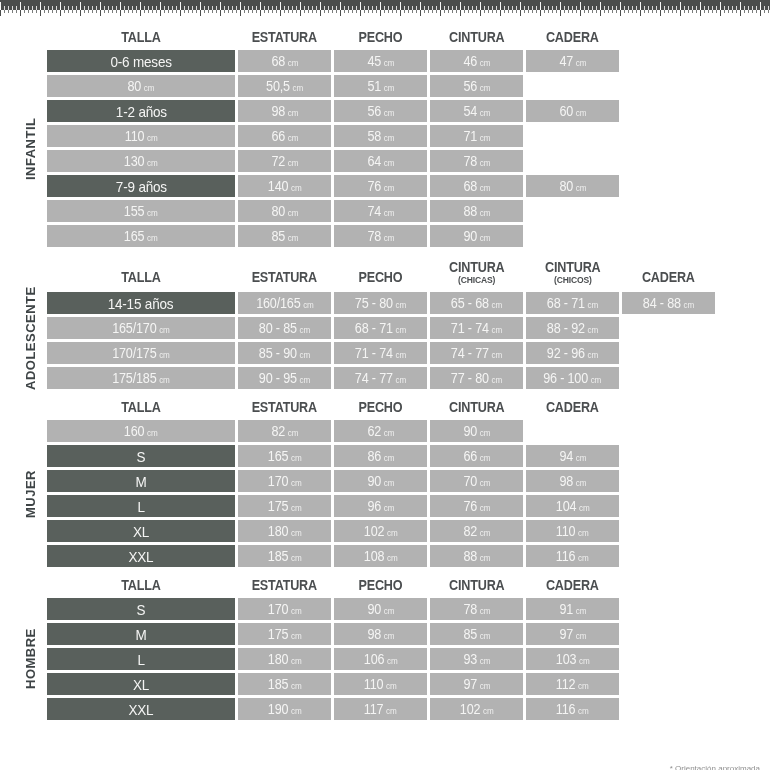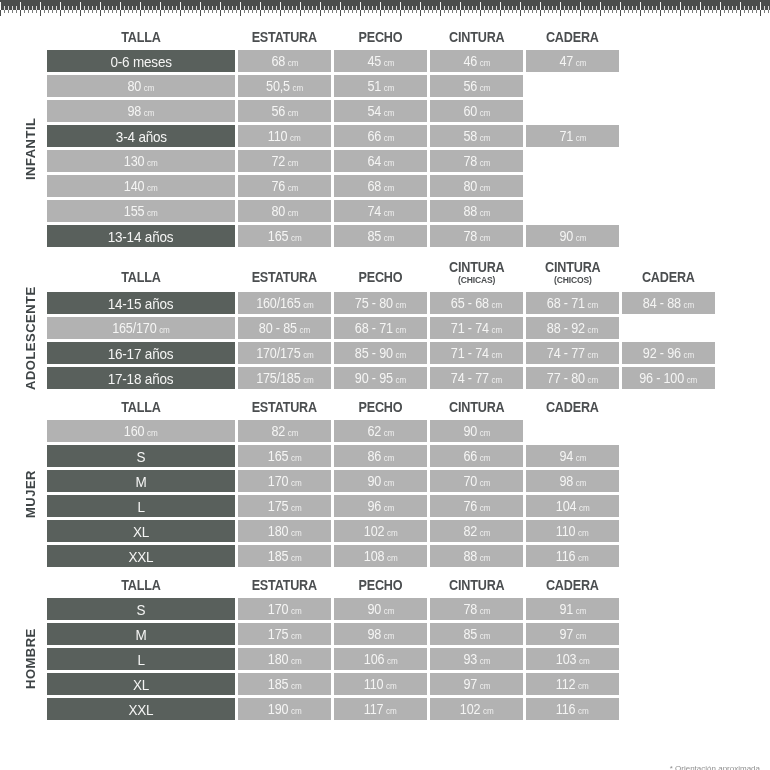--- a/index.html
+++ b/index.html
@@ -141,38 +141,38 @@
         </div>
         <div class="cell val">
           <span class="cx"><span>51</span><span class="cm">cm</span></span>
         </div>
         <div class="cell val">
           <span class="cx"><span>56</span><span class="cm">cm</span></span>
         </div>
       </div>
 
       <div class="row g5">
+        <div class="cell dark">
+          <span class="cx">1-2 años</span>
+        </div>
         <div class="cell val">
           <span class="cx"><span>98</span><span class="cm">cm</span></span>
         </div>
         <div class="cell val">
           <span class="cx"><span>56</span><span class="cm">cm</span></span>
         </div>
         <div class="cell val">
           <span class="cx"><span>54</span><span class="cm">cm</span></span>
         </div>
         <div class="cell val">
           <span class="cx"><span>60</span><span class="cm">cm</span></span>
         </div>
       </div>
 
       <div class="row g5">
-        <div class="cell dark">
-          <span class="cx">3-4 años</span>
-        </div>
         <div class="cell val">
           <span class="cx"><span>110</span><span class="cm">cm</span></span>
         </div>
         <div class="cell val">
           <span class="cx"><span>66</span><span class="cm">cm</span></span>
         </div>
         <div class="cell val">
           <span class="cx"><span>58</span><span class="cm">cm</span></span>
         </div>
         <div class="cell val">
@@ -189,20 +189,23 @@
         </div>
         <div class="cell val">
           <span class="cx"><span>64</span><span class="cm">cm</span></span>
         </div>
         <div class="cell val">
           <span class="cx"><span>78</span><span class="cm">cm</span></span>
         </div>
       </div>
 
       <div class="row g5">
+        <div class="cell dark">
+          <span class="cx">7-9 años</span>
+        </div>
         <div class="cell val">
           <span class="cx"><span>140</span><span class="cm">cm</span></span>
         </div>
         <div class="cell val">
           <span class="cx"><span>76</span><span class="cm">cm</span></span>
         </div>
         <div class="cell val">
           <span class="cx"><span>68</span><span class="cm">cm</span></span>
         </div>
         <div class="cell val">
@@ -219,23 +222,20 @@
         </div>
         <div class="cell val">
           <span class="cx"><span>74</span><span class="cm">cm</span></span>
         </div>
         <div class="cell val">
           <span class="cx"><span>88</span><span class="cm">cm</span></span>
         </div>
       </div>
 
       <div class="row g5">
-        <div class="cell dark">
-          <span class="cx">13-14 años</span>
-        </div>
         <div class="cell val">
           <span class="cx"><span>165</span><span class="cm">cm</span></span>
         </div>
         <div class="cell val">
           <span class="cx"><span>85</span><span class="cm">cm</span></span>
         </div>
         <div class="cell val">
           <span class="cx"><span>78</span><span class="cm">cm</span></span>
         </div>
         <div class="cell val">
@@ -304,44 +304,38 @@
         </div>
         <div class="cell val">
           <span class="cx"><span>71 - 74</span><span class="cm">cm</span></span>
         </div>
         <div class="cell val">
           <span class="cx"><span>88 - 92</span><span class="cm">cm</span></span>
         </div>
       </div>
 
       <div class="row g6">
-        <div class="cell dark">
-          <span class="cx">16-17 años</span>
-        </div>
         <div class="cell val">
           <span class="cx"><span>170/175</span><span class="cm">cm</span></span>
         </div>
         <div class="cell val">
           <span class="cx"><span>85 - 90</span><span class="cm">cm</span></span>
         </div>
         <div class="cell val">
           <span class="cx"><span>71 - 74</span><span class="cm">cm</span></span>
         </div>
         <div class="cell val">
           <span class="cx"><span>74 - 77</span><span class="cm">cm</span></span>
         </div>
         <div class="cell val">
           <span class="cx"><span>92 - 96</span><span class="cm">cm</span></span>
         </div>
       </div>
 
       <div class="row g6">
-        <div class="cell dark">
-          <span class="cx">17-18 años</span>
-        </div>
         <div class="cell val">
           <span class="cx"><span>175/185</span><span class="cm">cm</span></span>
         </div>
         <div class="cell val">
           <span class="cx"><span>90 - 95</span><span class="cm">cm</span></span>
         </div>
         <div class="cell val">
           <span class="cx"><span>74 - 77</span><span class="cm">cm</span></span>
         </div>
         <div class="cell val">

